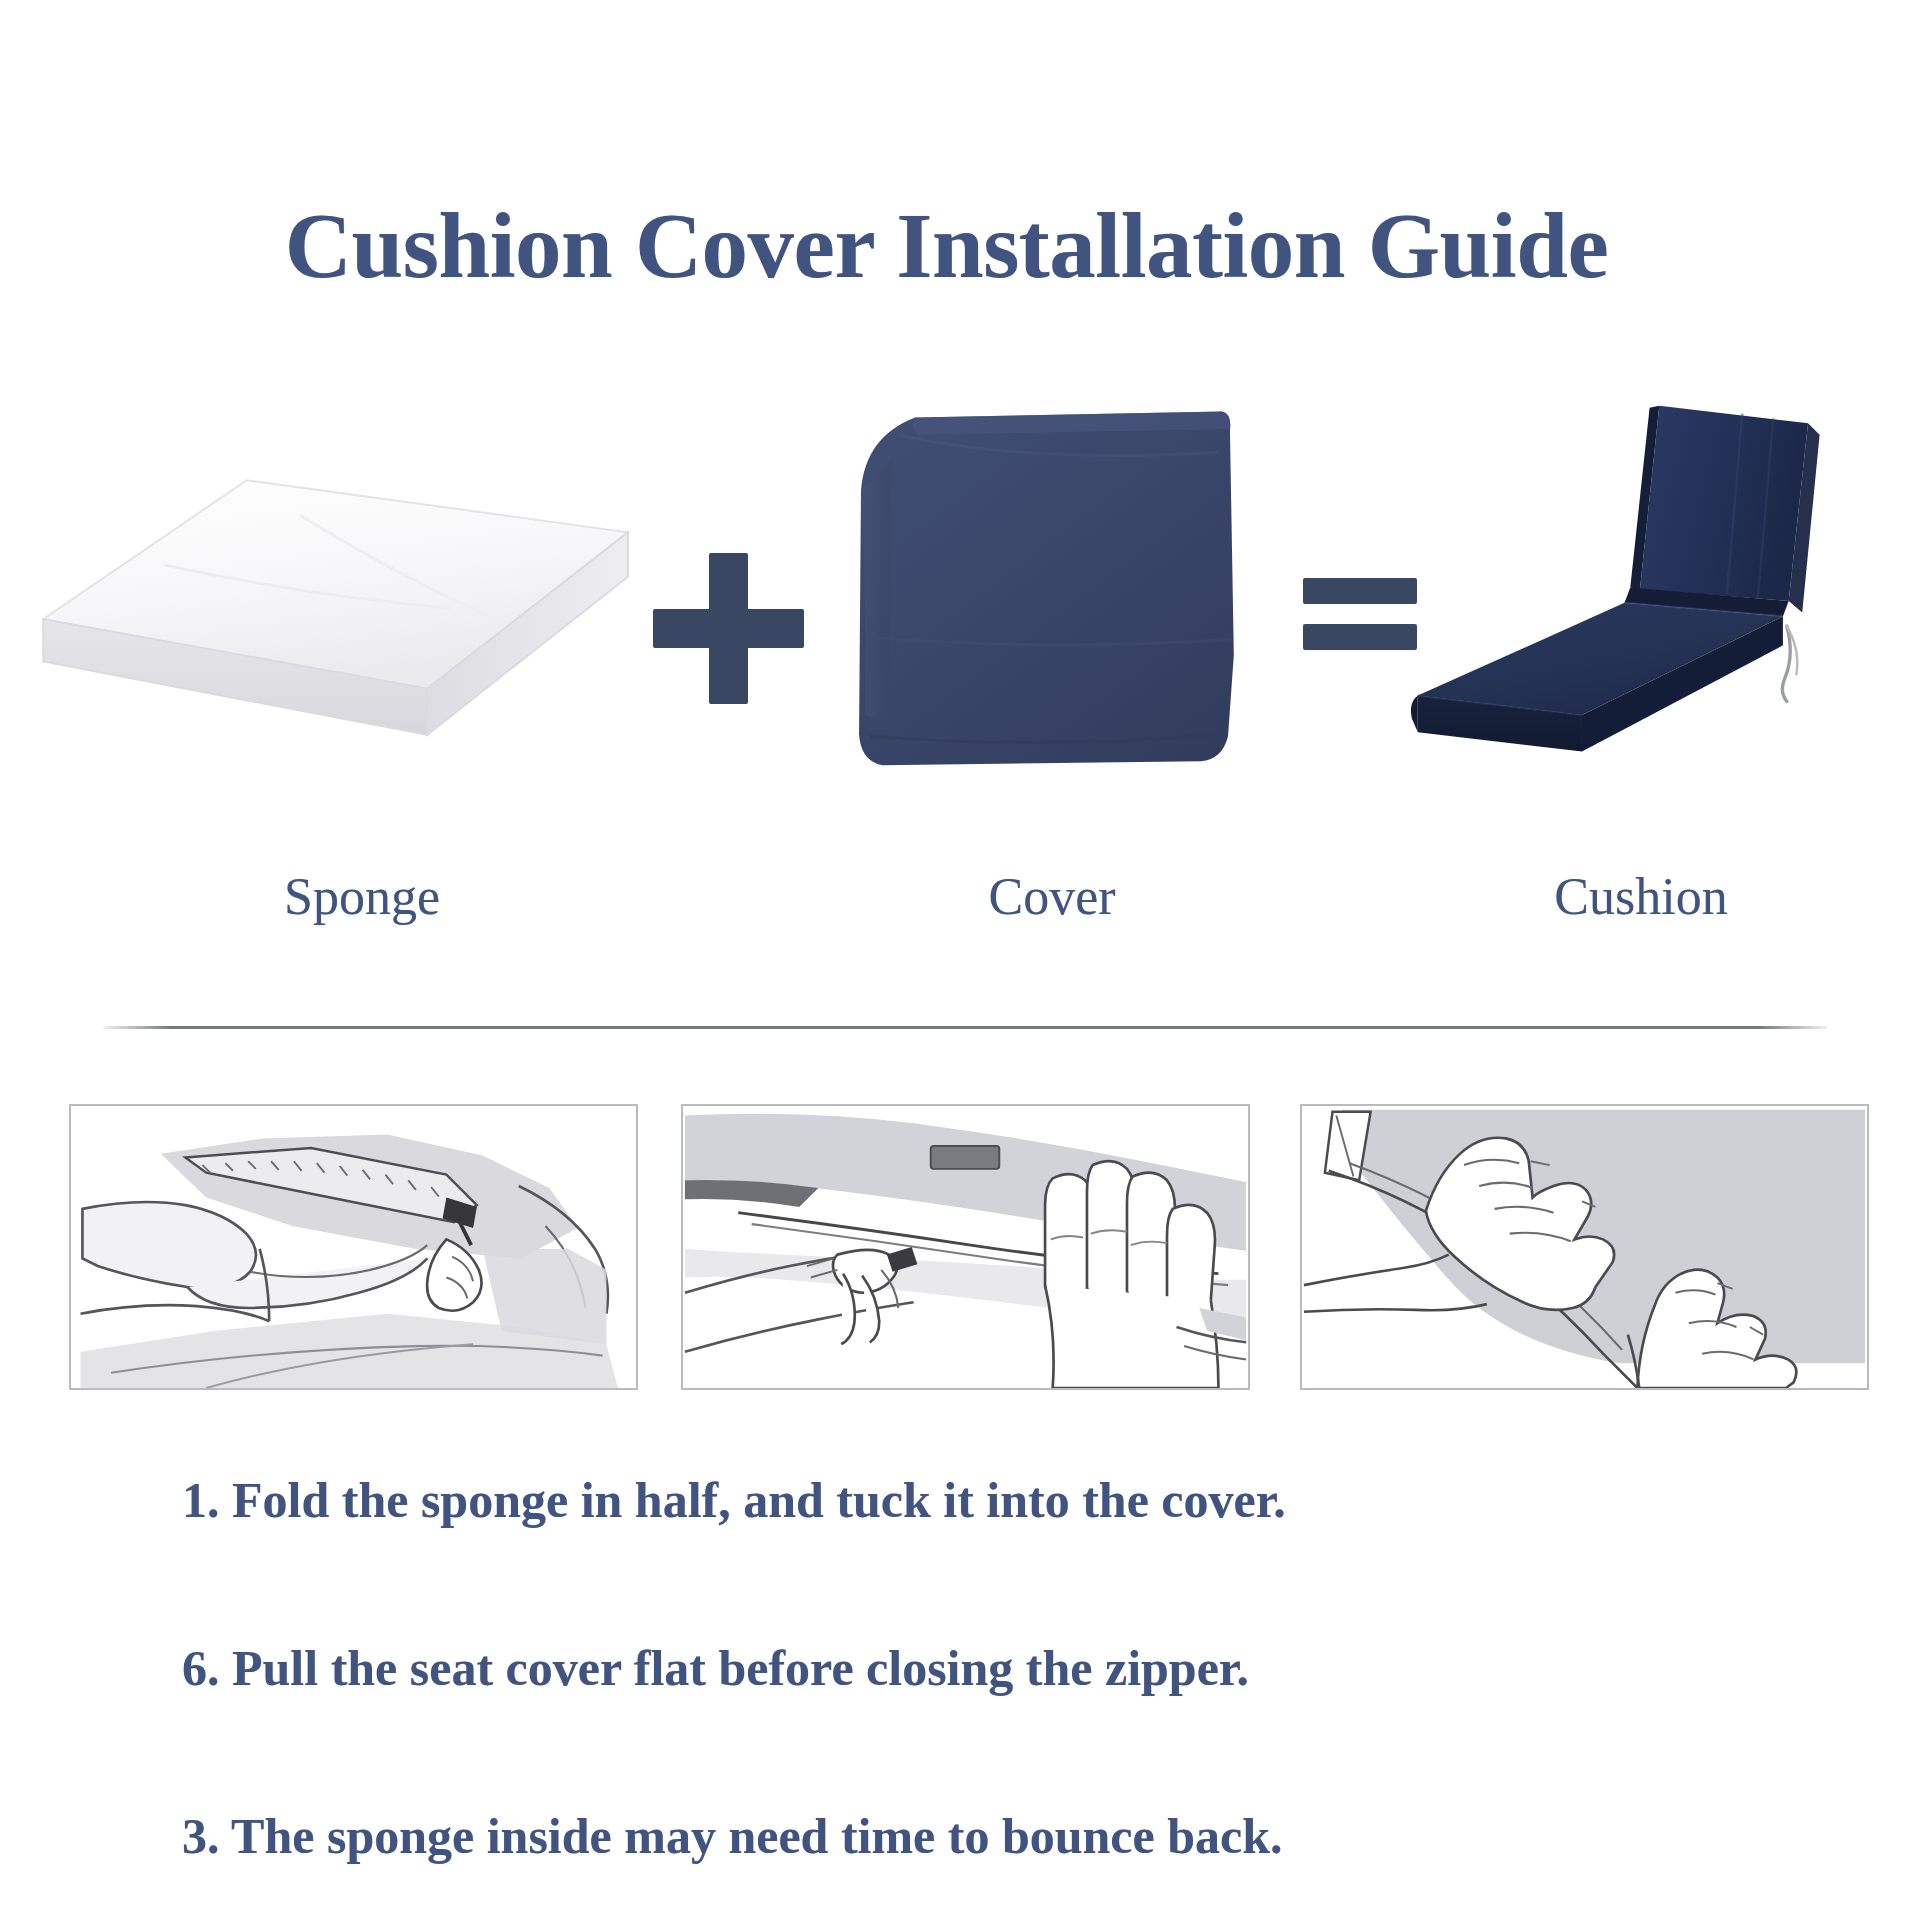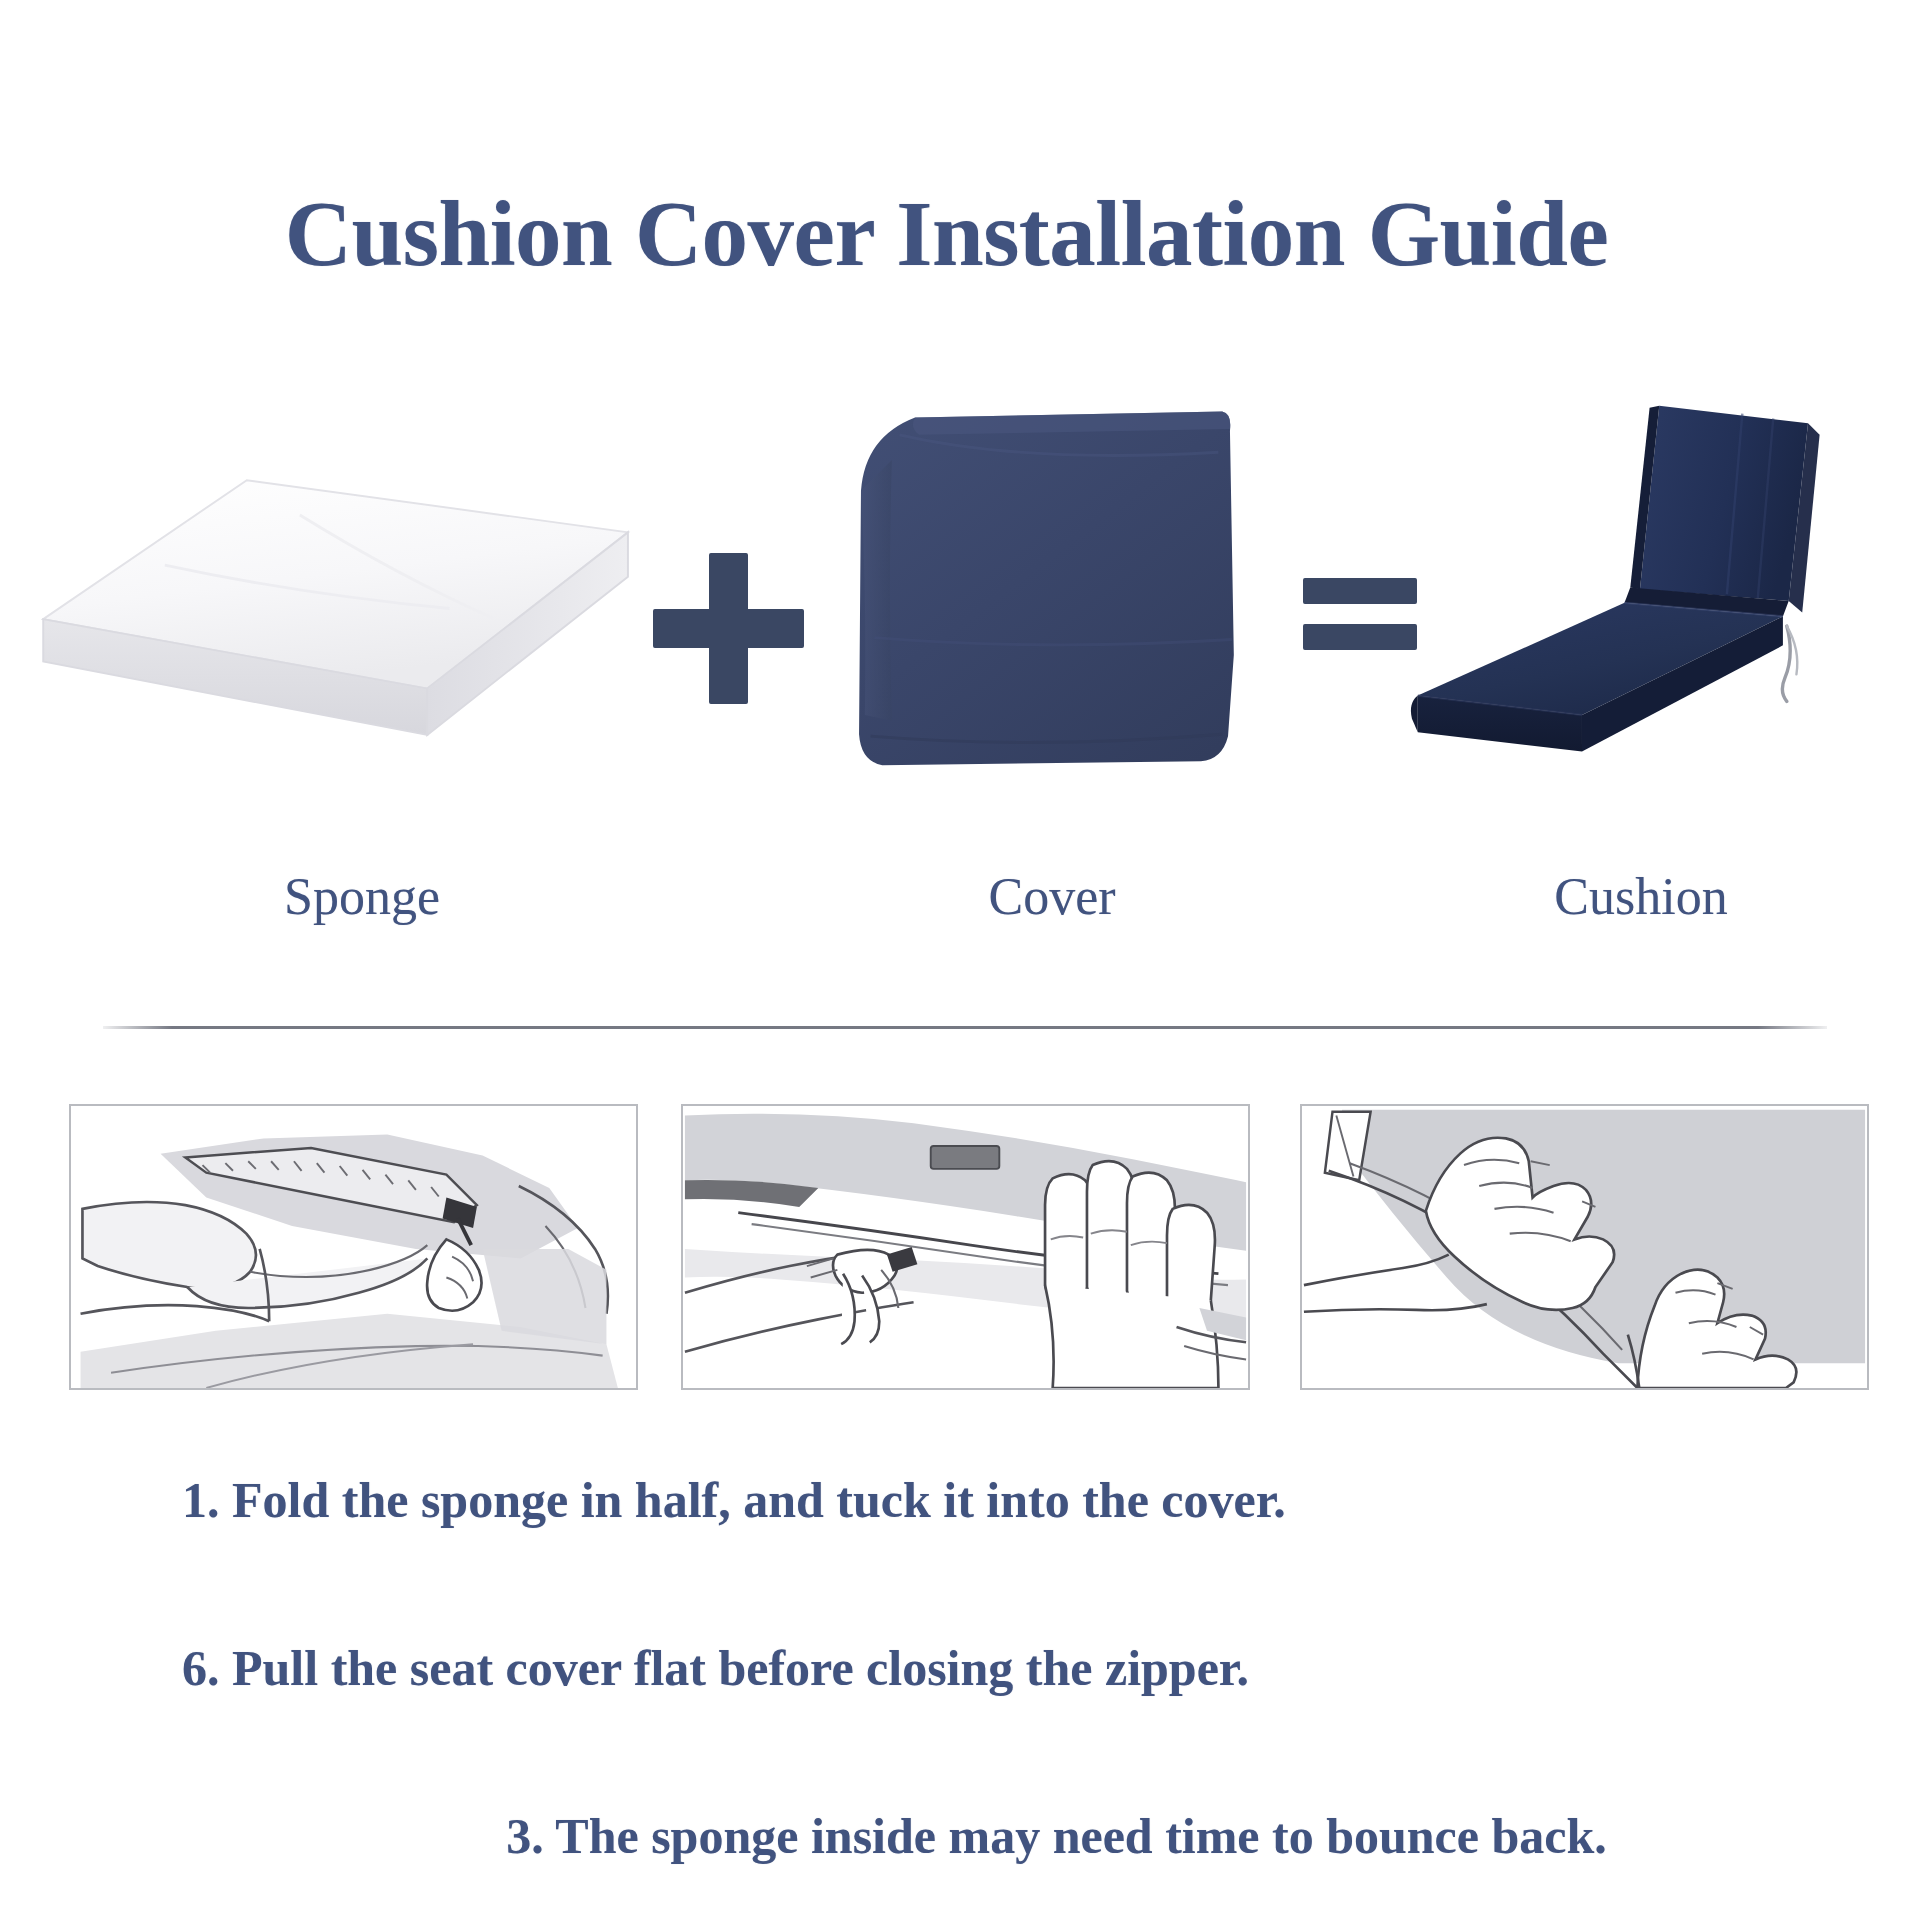--- a/index.html
+++ b/index.html
@@ -6,21 +6,21 @@
   html, body {
     width: 1931px; height: 1931px;
     background: #ffffff;
     font-family: "Liberation Serif", "DejaVu Serif", serif;
     overflow: hidden;
   }
   .page { position: relative; width: 1931px; height: 1931px; background:#fff; }
 
   
   .title {
-    position: absolute; left: 0; top: 180px; width: 1893px;
+    position: absolute; left: 0; top: 192px; width: 1893px;
     text-align: center;
     font-size: 93px; font-weight: bold;
     letter-spacing: -0.5px;
     color: #41537f;
     text-shadow: 0 0 1px rgba(65,83,127,0.35);
   }
 
   
   .eq-row { position: absolute; left: 0; top: 406px; width: 1931px; height: 406px; }
 
@@ -87,21 +87,21 @@
   
   .steps { position: absolute; left: 0; top: 1460px; width: 1931px; }
   .step {
     font-size: 50px; font-weight: bold; color: #41537f;
     padding-left: 182px;
     line-height: 1.0;
     text-shadow: 0 0 1px rgba(65,83,127,0.3);
   }
   .step-1 { margin-top: 15.4px; }
   .step-2 { margin-top: 118px; }
-  .step-3 { margin-top: 118px; text-align: center; }
+  .step-3 { margin-top: 118px; }
 </style>
 </head>
 <body>
 
 <div class="page" style="--sym:#3a4763;">
 
   <div class="title">Cushion Cover Installation Guide</div>
 
   <div class="eq-row">
 

